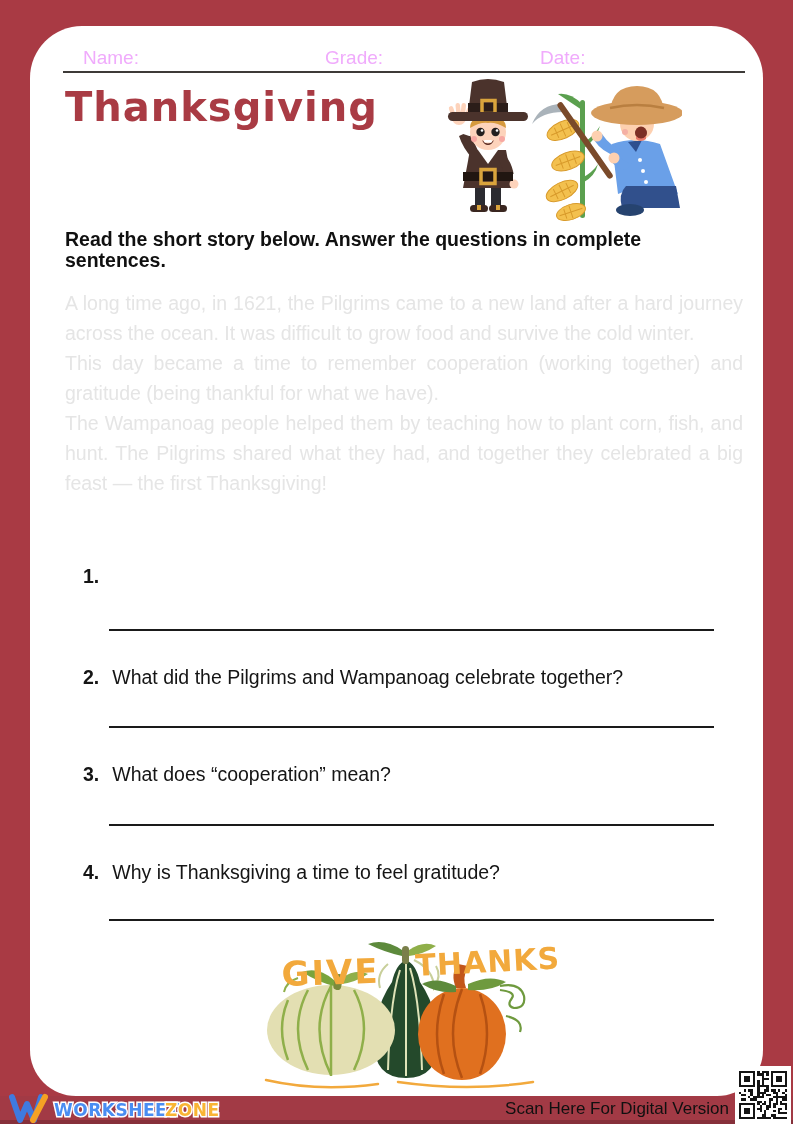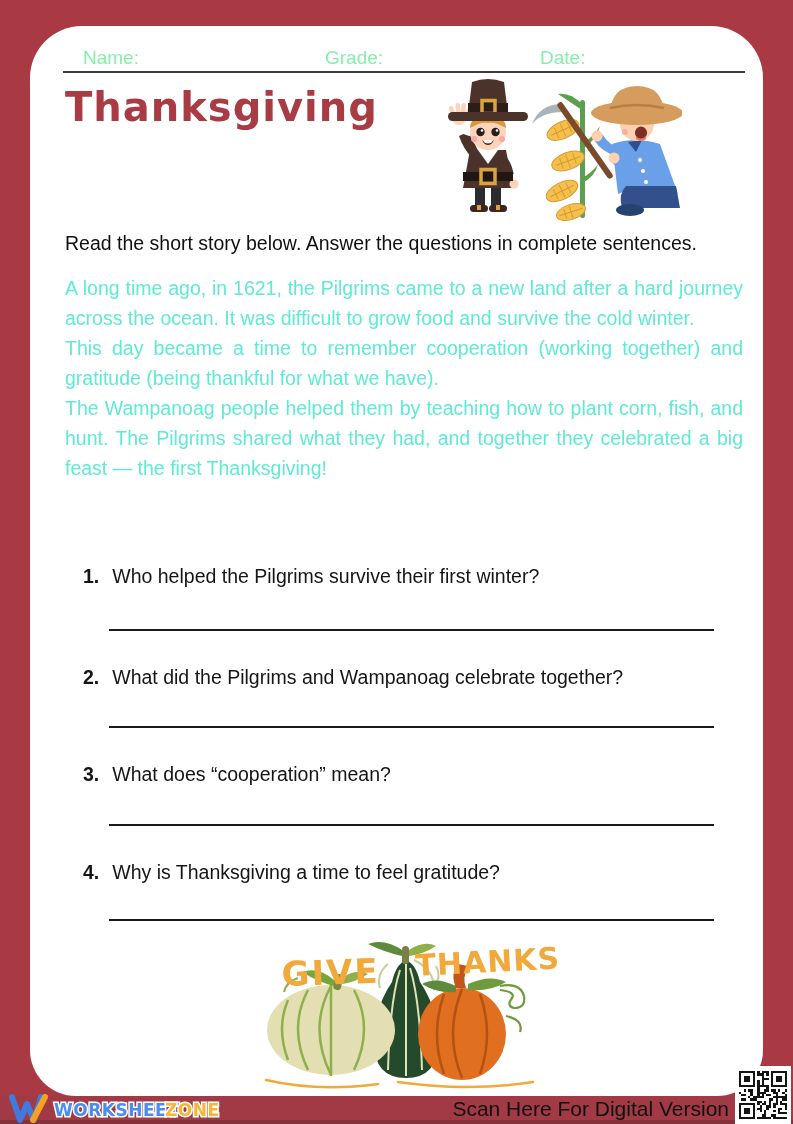--- a/index.html
+++ b/index.html
@@ -3,52 +3,52 @@
 <meta charset="utf-8">
 <style>
   * { margin:0; padding:0; box-sizing:border-box; }
   html,body { width:793px; height:1124px; }
   body { font-family:"Liberation Sans", sans-serif; }
   .canvas { position:relative; width:793px; height:1124px; background:#a93a44; overflow:hidden; }
   .page { position:absolute; left:30px; top:26px; width:733px; height:1070px;
           background:#ffffff; border-radius:52px 52px 46px 46px; }
 
   
-  .hdr-label { position:absolute; font-size:19px; color:#86efac; }
+  .hdr-label { position:absolute; font-size:19px; color:#f0abfc; }
   .hdr-line  { position:absolute; left:63px; top:71px; width:682px; height:2px; background:#3d3a38; }
 
   
   .title { position:absolute; left:65px; top:84px; width:320px; text-align:left;
            font-family:"DejaVu Sans", sans-serif; font-weight:bold; font-size:40px;
            line-height:47px; color:#a93b44; letter-spacing:1px; }
 
   
   .hero { position:absolute; left:430px; top:74px; width:252px; height:152px; }
 
   
   .instructions { position:absolute; left:65px; top:229px; width:678px;
-                  font-size:19.5px; font-weight:normal; line-height:28px; color:#101010; }
-  .story { position:absolute; left:65px; top:273px; width:678px;
-           font-size:19.5px; line-height:30px; color:#5eead4; text-align:justify; }
+                  font-size:19.5px; font-weight:bold; line-height:21px; color:#101010; }
+  .story { position:absolute; left:65px; top:288px; width:678px;
+           font-size:19.5px; line-height:30px; color:#e5e5e5; text-align:justify; }
 
   
   .q-row { position:absolute; left:83px; width:640px; display:flex; gap:13px;
            font-size:19.5px; line-height:26px; color:#151515; }
   .q-num { font-weight:bold; }
   .a-line { position:absolute; left:109px; width:605px; height:2px; background:#1a1a1a; }
 
   
   .give-thanks { position:absolute; left:238px; top:930px; width:322px; height:164px; }
 
   
   .band { position:absolute; left:0; top:1096px; width:793px; height:28px;
           background:#a23a45; border-bottom:4px solid #86303a; }
   .brand { position:absolute; left:8px; top:1093px; width:220px; height:30px; }
   .scan-text { position:absolute; top:1096px; right:64px; height:26px;
-               font-size:21px; line-height:26px; color:#101010; }
+               font-size:17px; line-height:26px; color:#101010; }
   .qr-box { position:absolute; left:735px; top:1066px; width:56px; height:58px;
             background:#ffffff; padding:4px; }
   .qr-box svg { width:100%; height:100%; shape-rendering:crispEdges; }
 </style>
 </head>
 <body>
 
 <div class="canvas">
   <div class="page"></div>
 
@@ -170,21 +170,20 @@
   <p class="instructions">Read the short story below. Answer the questions in complete sentences.</p>
 
   <div class="story">
     <p>A long time ago, in 1621, the Pilgrims came to a new land after a hard journey across the ocean. It was difficult to grow food and survive the cold winter.</p>
     <p>This day became a time to remember cooperation (working together) and gratitude (being thankful for what we have).</p>
     <p>The Wampanoag people helped them by teaching how to plant corn, fish, and hunt. The Pilgrims shared what they had, and together they celebrated a big feast — the first Thanksgiving!</p>
   </div>
 
   <div class="q-row" style="top:563px">
     <span class="q-num">1.</span>
-    <span>Who helped the Pilgrims survive their first winter?</span>
   </div>
   <div class="a-line" style="top:629px"></div>
 
   <div class="q-row" style="top:664px">
     <span class="q-num">2.</span>
     <span>What did the Pilgrims and Wampanoag celebrate together?</span>
   </div>
   <div class="a-line" style="top:726px"></div>
 
   <div class="q-row" style="top:761px">

